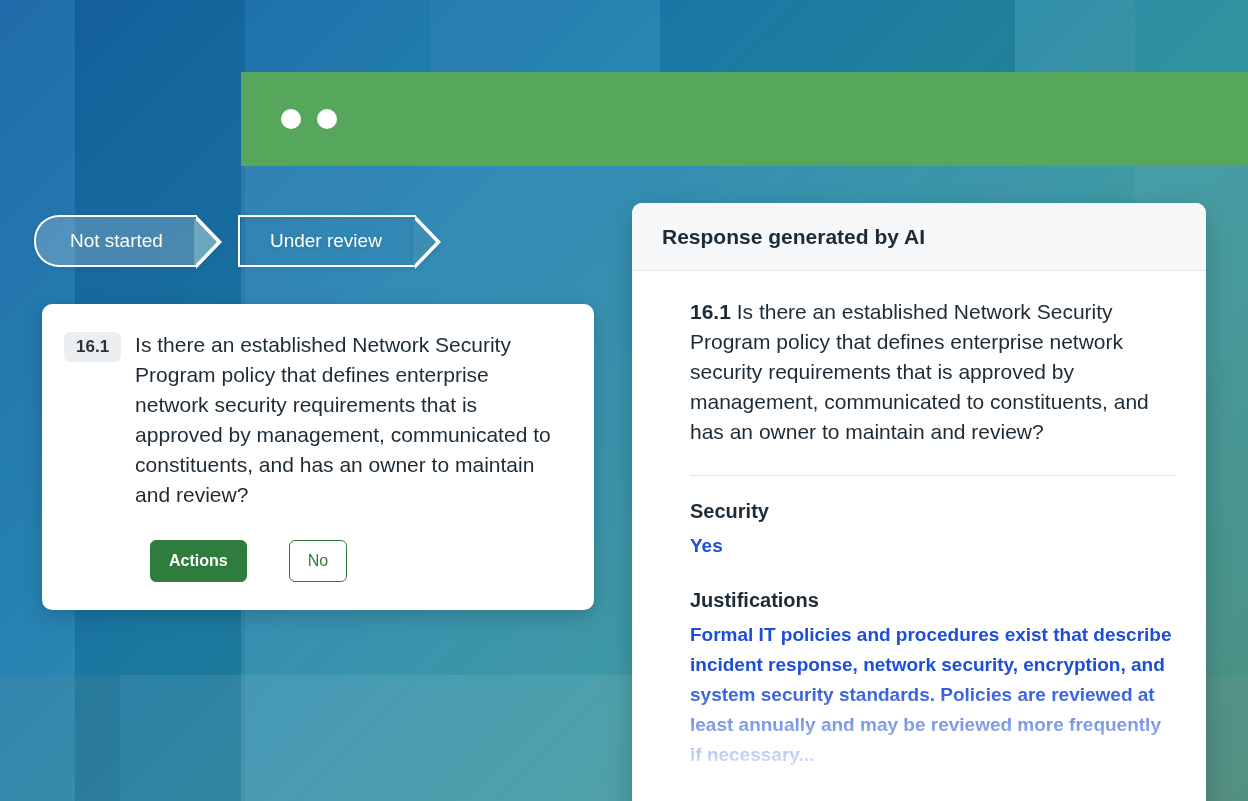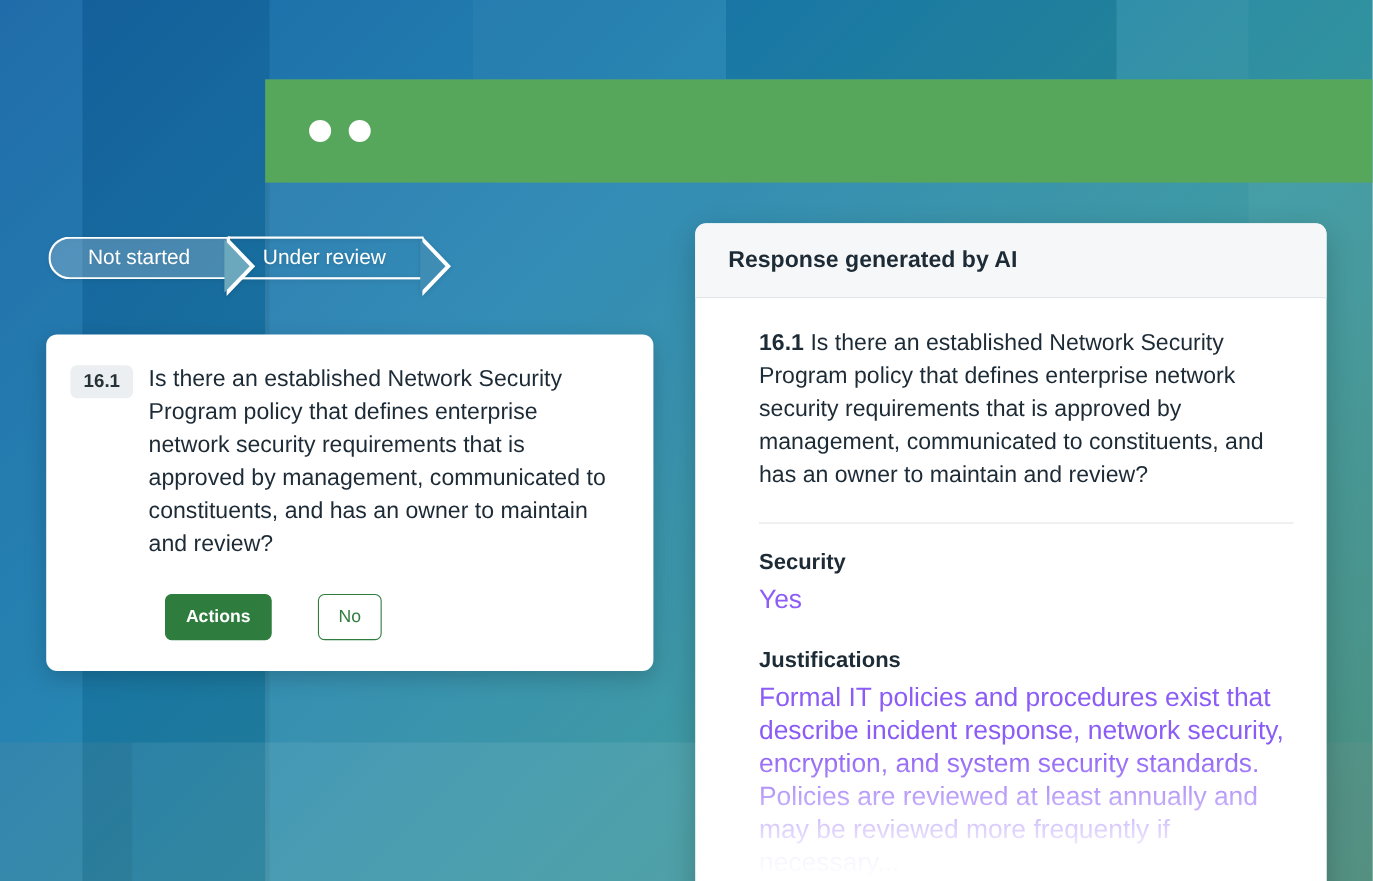--- a/index.html
+++ b/index.html
@@ -44,25 +44,26 @@
     gap: 16px;
   }
   .dot {
     width: 20px; height: 20px; border-radius: 50%;
     background: #ffffff;
   }
 
   
   .pipeline {
     position: absolute;
-    left: 44px; top: 215px;
-    height: 39px;
+    left: 34px; top: 215px;
+    height: 52px;
     display: flex;
     align-items: stretch;
     filter: drop-shadow(0 1px 2px rgba(0,0,0,0.12));
+    gap: 41px;
   }
   .step {
     position: relative;
     display: flex;
     align-items: center;
     color: #ffffff;
     font-size: 19px;
     padding: 0 34px 0 30px;
     border: 2px solid #ffffff;
     border-right: none;
@@ -188,23 +189,24 @@
     background: #dfe3e6;
     margin: 28px 0 24px 0;
   }
   .ai-section-title {
     font-size: 20px;
     font-weight: bold;
     color: #1d2b36;
     margin-bottom: 8px;
   }
   .ai-section-body {
-    font-size: 24px;
+    font-size: 19px;
     line-height: 30px;
-    color: #8b5cf6;
+    color: #1d4ed8;
+    font-weight: bold;
   }
   .gap { height: 28px; }
   .fade {
     position: absolute;
     left: 0; right: 0; bottom: 0;
     height: 120px;
     background: linear-gradient(to bottom, rgba(255,255,255,0) 0%, rgba(255,255,255,0.92) 78%, #ffffff 100%);
     pointer-events: none;
   }
 </style>

